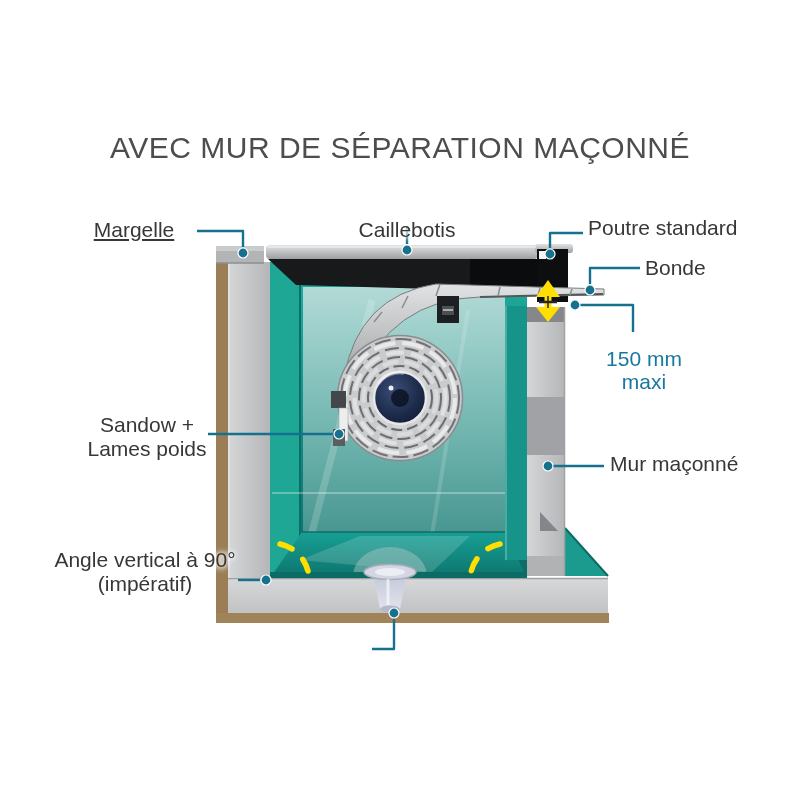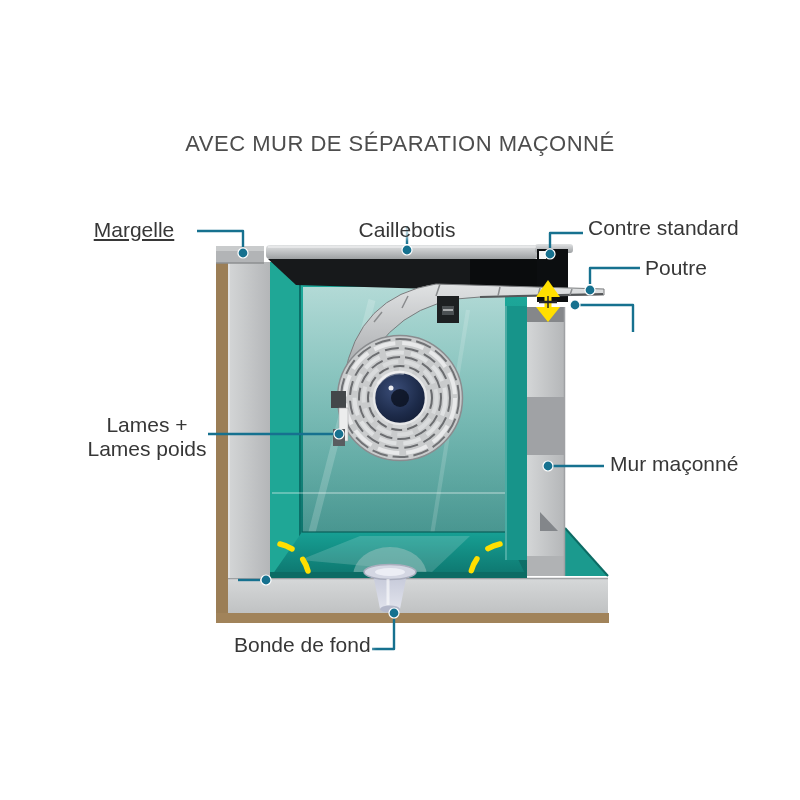--- a/index.html
+++ b/index.html
@@ -10,21 +10,21 @@
     --color-highlight-yellow:#ffdf00;
   }
   html,body{margin:0;padding:0;background:#fff;}
   #stage{
     position:relative;width:800px;height:800px;margin:0 auto;background:#fff;
     font-family:"Liberation Sans", sans-serif;overflow:hidden;
   }
   #diagram-svg{position:absolute;left:0;top:0;}
   .title{
     position:absolute;left:0;right:0;top:131px;text-align:center;
-    font-size:22px;letter-spacing:0.5px;color:var(--color-title-text);
+    font-size:30px;letter-spacing:0.5px;color:var(--color-title-text);
     font-weight:400;
   }
   .label{
     position:absolute;font-size:21px;line-height:24px;color:var(--color-label-text);
     text-shadow:0 0 4px #fff,0 0 7px #fff,0 1px 6px #fff;white-space:nowrap;
   }
   .label.center{text-align:center;white-space:normal;}
   .label.dim{color:var(--color-dimension-text);text-align:center;line-height:23px;white-space:normal;}
   .leader{stroke:var(--color-leader-line);stroke-width:2.4;fill:none;stroke-linejoin:round;}
   .dot{fill:var(--color-leader-line);stroke:#ffffff;stroke-width:1.2;}
@@ -225,35 +225,40 @@
 
   <div class="label" style="left:81px;top:218px;width:106px;text-align:center;text-decoration:underline;">
     <span>Margelle</span>
   </div>
 
   <div class="label center" style="left:322px;top:198px;width:170px;margin-top:20px;">
     <span>Caillebotis</span>
   </div>
 
   <div class="label" style="left:588px;top:216px;">
-    <span>Contre standard</span>
+    <span>Poutre standard</span>
   </div>
 
   <div class="label" style="left:645px;top:256px;">
-    <span>Poutre</span>
-  </div>
-
+    <span>Bonde</span>
+  </div>
+
+  <div class="label dim" style="left:594px;top:347px;width:100px;">
+    <span>150 mm</span><br>
+    <span>maxi</span>
+  </div>
 
   <div class="label center" style="left:58px;top:413px;width:178px;">
-    <span>Lames +</span><br>
+    <span>Sandow +</span><br>
     <span>Lames poids</span>
   </div>
 
   <div class="label" style="left:610px;top:452px;">
     <span>Mur maçonné</span>
   </div>
 
-
-  <div class="label" style="left:234px;top:633px;">
-    <span>Bonde de fond</span>
-  </div>
+  <div class="label center" style="left:50px;top:548px;width:190px;">
+    <span>Angle vertical à 90°</span><br>
+    <span>(impératif)</span>
+  </div>
+
 
 </div>
 
 </body></html>

